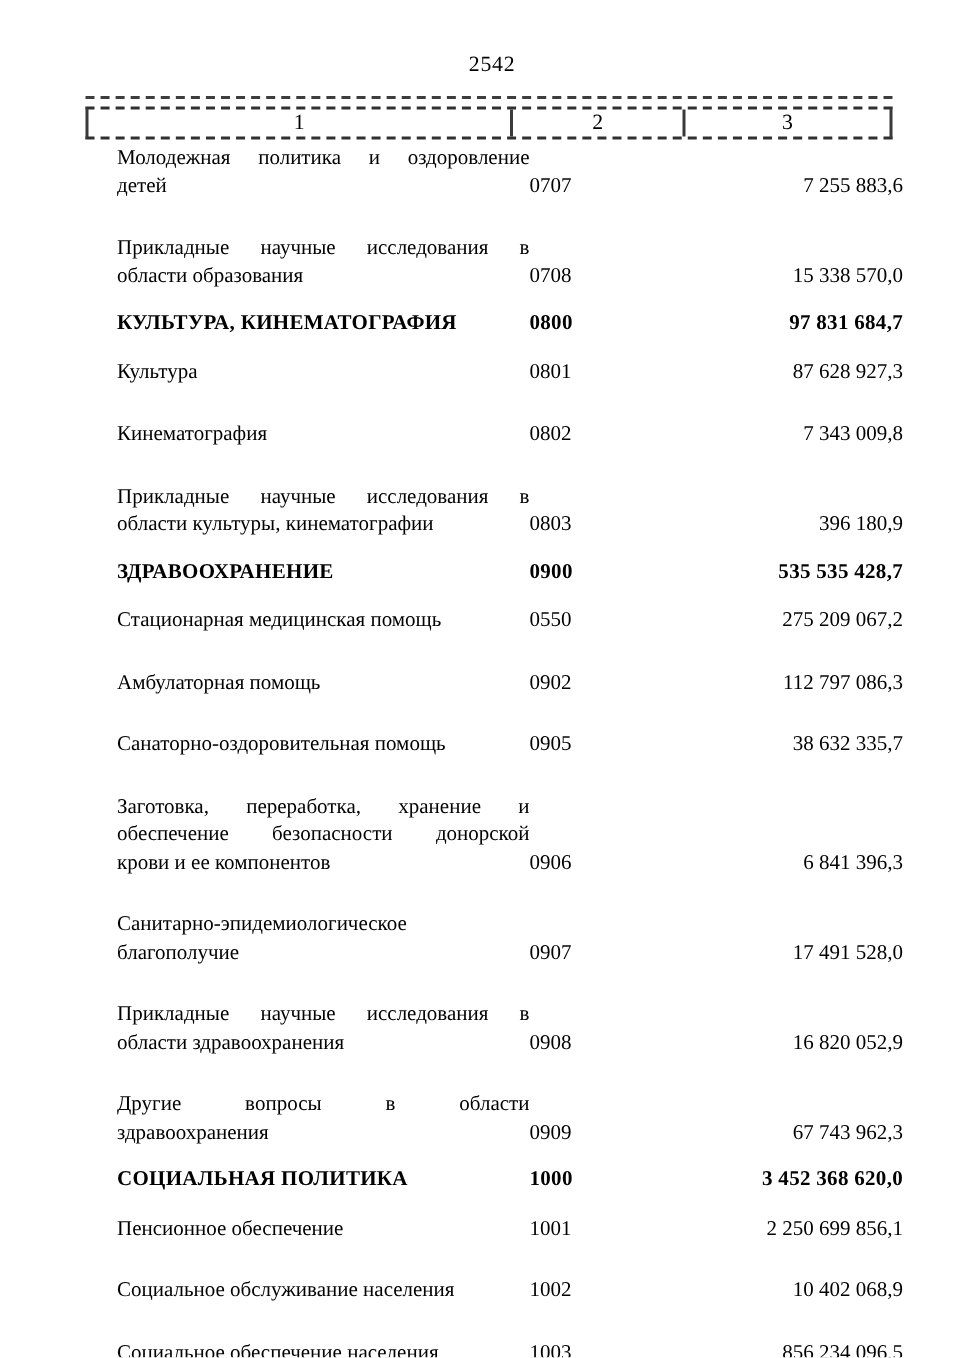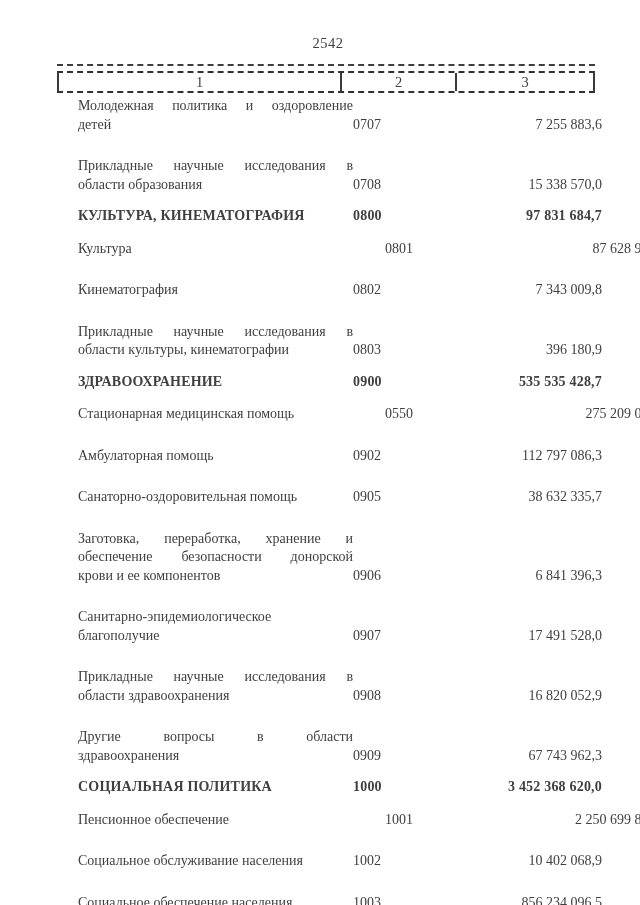--- a/index.html
+++ b/index.html
@@ -2,21 +2,21 @@
 <html><head>
 <meta charset="utf-8">
 <style>
   html, body { margin: 0; padding: 0; background: #ffffff; }
   .page {
     position: relative;
     width: 640px;
     height: 905px;
     background: #ffffff;
     font-family: "Liberation Serif", serif;
-    color: #404040;
+    color: #000000;
     overflow: hidden;
   }
   .page-number {
     position: absolute;
     top: 35px;
     left: 8px;
     width: 640px;
     text-align: center;
     font-size: 14.5px;
     letter-spacing: 0.5px;
@@ -59,21 +59,21 @@
   .row {
     display: grid;
     grid-template-columns: 283px 112px 143px;
     align-items: end;
     margin-top: 23px;
     font-size: 14px;
     line-height: 18.5px;
   }
   .row--first { margin-top: 1px; }
   .row--section { margin-top: 13px; font-weight: bold; letter-spacing: 0.2px; }
-  .row--after-section { margin-top: 14px; gap: 32px; }
+  .row--after-section { margin-top: 14px; }
   .cell-label { padding-left: 8px; }
   .cell-label .line { text-align: left; }
   .cell-label .jl { text-align: justify; text-align-last: justify; }
   .cell-code { }
   .cell-amount { text-align: right; padding-right: 6px; }
 </style>
 </head>
 <body>
 
 <div class="page">

